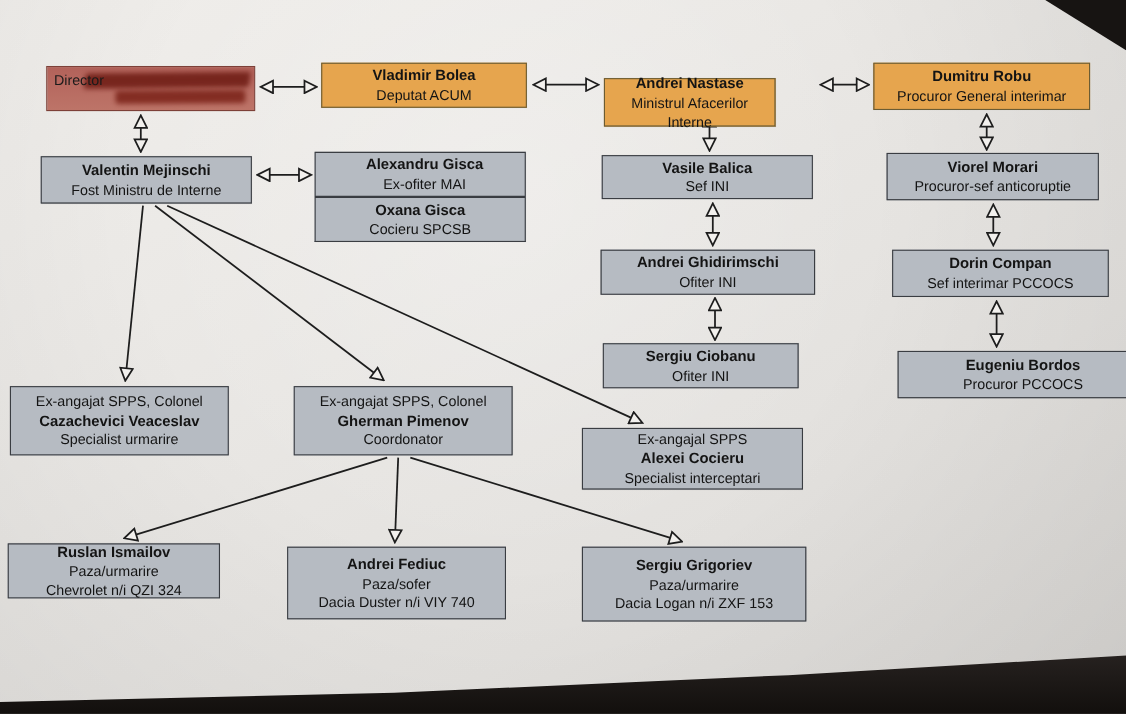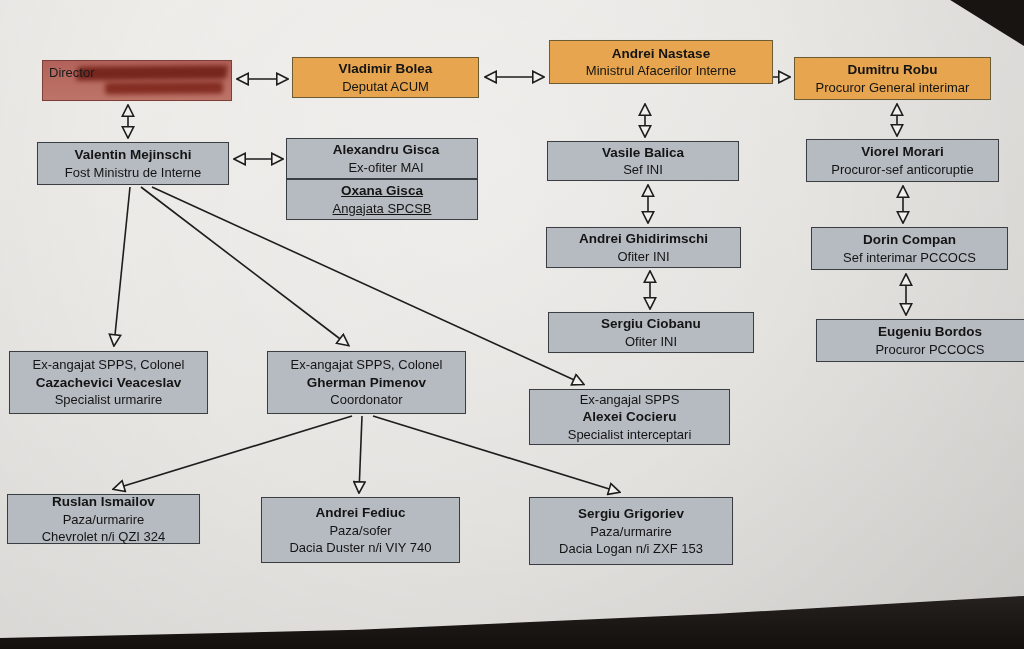--- a/index.html
+++ b/index.html
@@ -34,21 +34,21 @@
     text-align:center;color:#141414;
     font-size:13px;line-height:1.32;
     padding:2px 4px;
     box-shadow:0 0 0.5px rgba(0,0,0,0.4);
   }
   .node .b{font-weight:bold;font-size:13.5px;}
   .gray{background:var(--gray,#b5bac1);}
   .orange{background:var(--orange,#e6a54e);border-color:#6b5c33;}
   .red{background:linear-gradient(var(--red,#b2625a),#bd7468);border-color:#7d4038;}
   .stack-top{border-bottom-width:2.4px;padding-left:12px;}
-  .stack-bottom{border-top-width:0;text-decoration:underline;}
+  .stack-bottom{border-top-width:0;}
   .director-box{justify-content:flex-start;align-items:flex-start;padding:3px 6px;}
   .director-label{font-size:13px;color:#1a1a1a;position:relative;z-index:2;}
   .redact{position:absolute;border-radius:3px;filter:blur(2.6px);opacity:0.88;z-index:1;}
   .redact-top{left:34px;top:5px;width:150px;height:14px;background:#6f1d15;transform:skewX(-8deg) rotate(-0.6deg);}
   .redact-inline{left:62px;bottom:6px;width:118px;height:12px;background:#7c241a;transform:rotate(-0.4deg);}
   svg.connectors{position:absolute;left:0;top:0;pointer-events:none;}
   svg.connectors line{stroke:#1d1d1d;stroke-width:1.6;}
 </style>
 </head>
 <body>
@@ -89,42 +89,42 @@
   <span class="redact redact-top"></span>
   <span class="redact redact-inline"></span>
   <span class="director-label">Director</span>
 </div>
 
 <div class="node orange" style="left:292px;top:57px;width:187px;height:41px">
   <div class="b">Vladimir Bolea</div>
   <div>Deputat ACUM</div>
 </div>
 
-<div class="node orange" style="left:549px;top:40px;width:224px;height:44px">
+<div class="node orange" style="left:549px;top:71px;width:156px;height:44px">
   <div class="b">Andrei Nastase</div>
   <div>Ministrul Afacerilor Interne</div>
 </div>
 
 <div class="node orange" style="left:794px;top:57px;width:197px;height:43px">
   <div class="b">Dumitru Robu</div>
   <div>Procuror General interimar</div>
 </div>
 
 <div class="node gray" style="left:37px;top:142px;width:192px;height:43px">
   <div class="b">Valentin Mejinschi</div>
   <div>Fost Ministru de Interne</div>
 </div>
 
 <div class="node gray stack-top" style="left:286px;top:138px;width:192px;height:42px">
   <div class="b">Alexandru Gisca</div>
   <div>Ex-ofiter MAI</div>
 </div>
 <div class="node gray stack-bottom" style="left:286px;top:180px;width:192px;height:40px">
   <div class="b">Oxana Gisca</div>
-  <div>Angajata SPCSB</div>
+  <div>Cocieru SPCSB</div>
 </div>
 
 <div class="node gray" style="left:547px;top:141px;width:192px;height:40px">
   <div class="b">Vasile Balica</div>
   <div>Sef INI</div>
 </div>
 
 <div class="node gray" style="left:806px;top:139px;width:193px;height:43px">
   <div class="b">Viorel Morari</div>
   <div>Procuror-sef anticoruptie</div>
@@ -133,21 +133,21 @@
 <div class="node gray" style="left:546px;top:227px;width:195px;height:41px">
   <div class="b">Andrei Ghidirimschi</div>
   <div>Ofiter INI</div>
 </div>
 
 <div class="node gray" style="left:811px;top:227px;width:197px;height:43px">
   <div class="b">Dorin Compan</div>
   <div>Sef interimar PCCOCS</div>
 </div>
 
-<div class="node gray" style="left:548px;top:312px;width:206px;height:41px">
+<div class="node gray" style="left:548px;top:312px;width:178px;height:41px">
   <div class="b">Sergiu Ciobanu</div>
   <div>Ofiter INI</div>
 </div>
 
 <div class="node gray" style="left:816px;top:319px;width:228px;height:43px">
   <div class="b">Eugeniu Bordos</div>
   <div>Procuror PCCOCS</div>
 </div>
 
 <div class="node gray" style="left:9px;top:351px;width:199px;height:63px">

